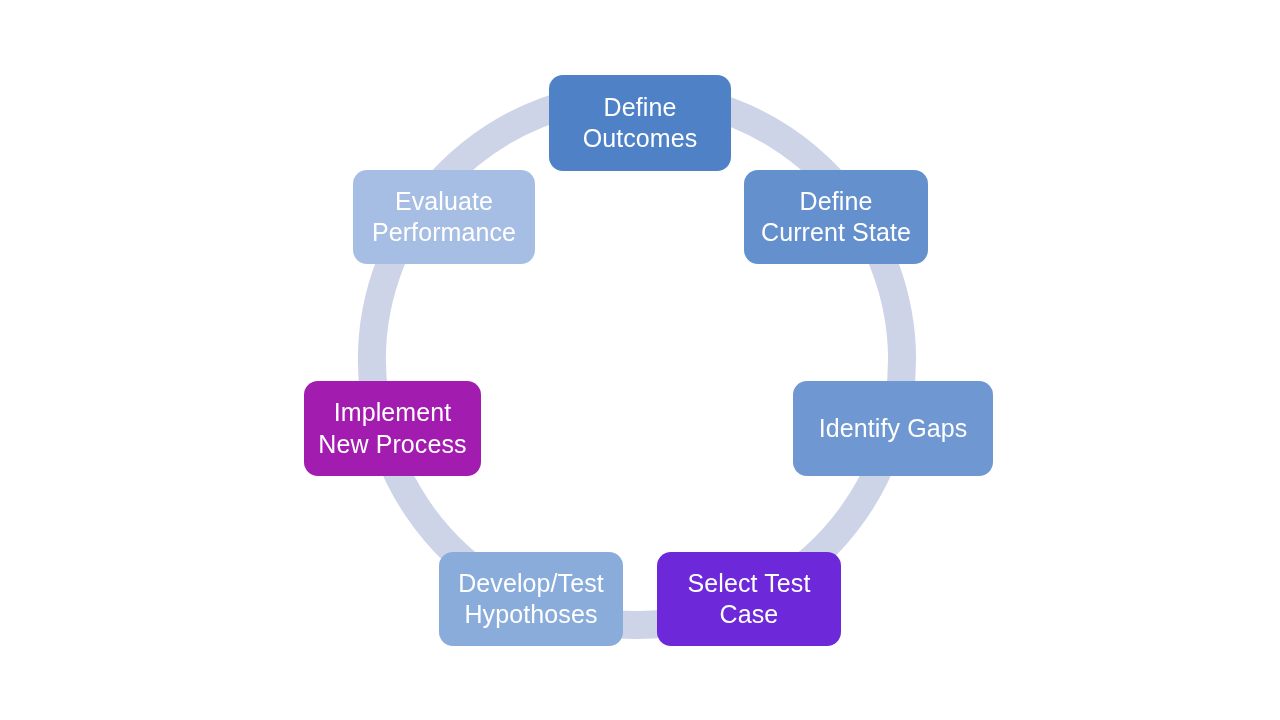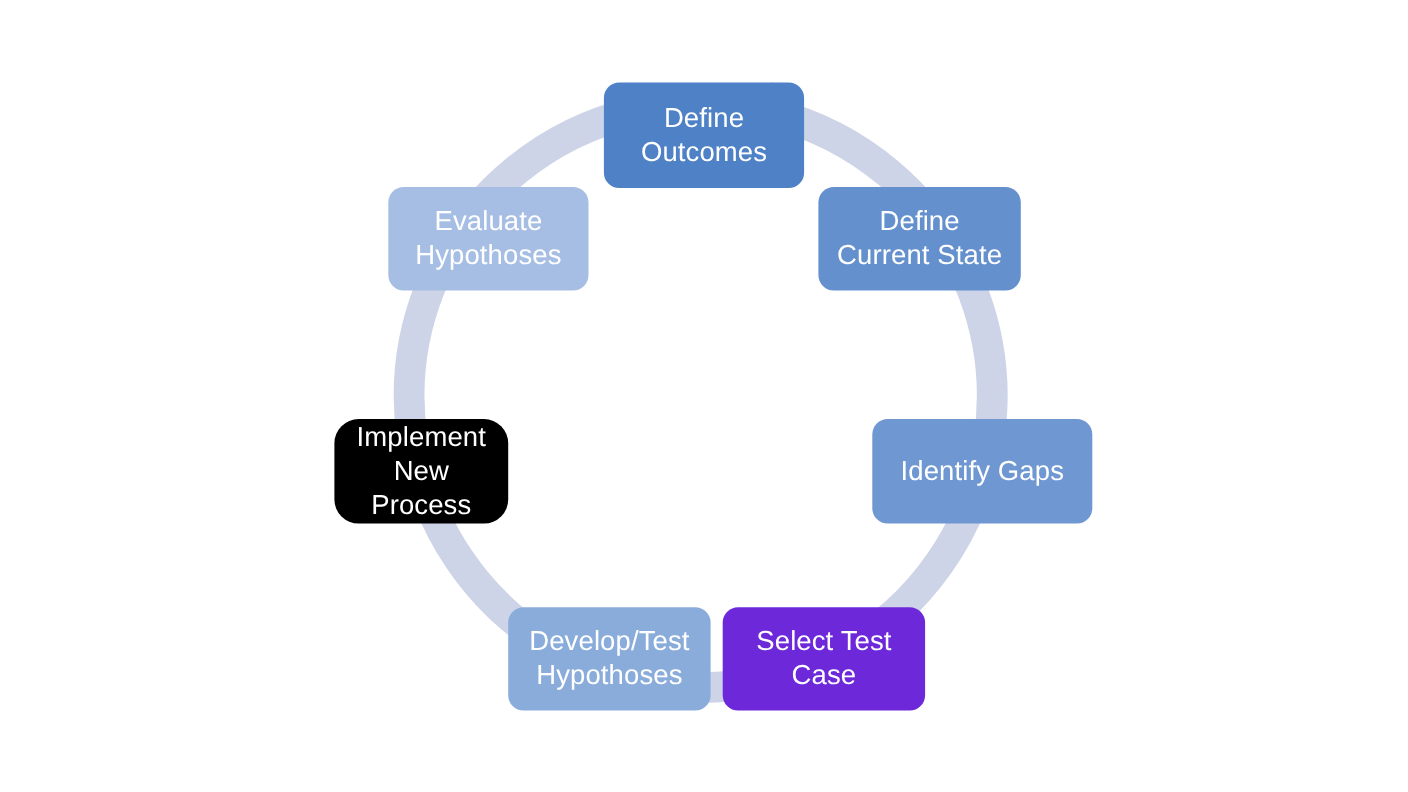--- a/index.html
+++ b/index.html
@@ -86,28 +86,28 @@
 
   <div class="node" style="left:793px; top:381px; width:200px; height:95px; background:#6F97D1;">
     <span>Identify Gaps</span>
   </div>
 
   <div class="node" style="left:657px; top:552px; width:184px; height:94px; background:#6d28d9;">
     <span>Select Test
 Case</span>
   </div>
 
-  <div class="node" style="left:462px; top:552px; width:184px; height:94px; background:#8AACDB;">
+  <div class="node" style="left:439px; top:552px; width:184px; height:94px; background:#8AACDB;">
     <span>Develop/Test
 Hypothoses</span>
   </div>
 
-  <div class="node" style="left:304px; top:381px; width:158px; height:95px; background:#000000;border-radius:22px;">
+  <div class="node" style="left:304px; top:381px; width:177px; height:95px; background:#a21caf;">
     <span>Implement
 New Process</span>
   </div>
 
   <div class="node" style="left:353px; top:170px; width:182px; height:94px; background:#A7BEE4;">
     <span>Evaluate
-Hypothoses</span>
+Performance</span>
   </div>
 
 </div>
 
 </body></html>

